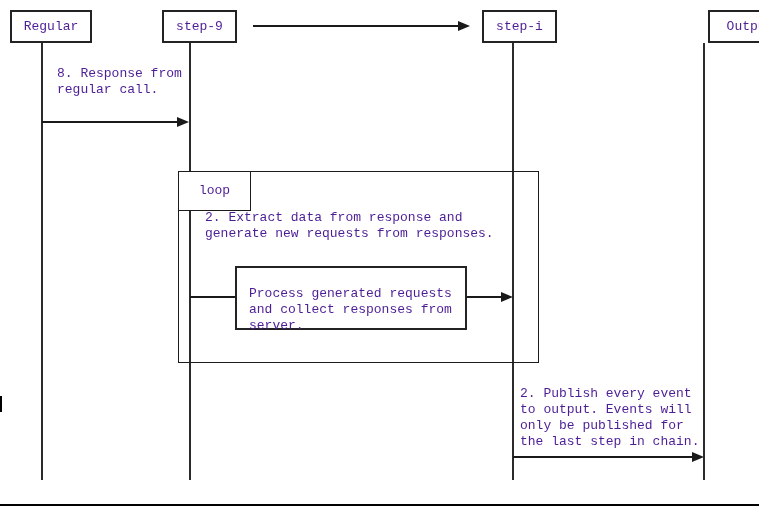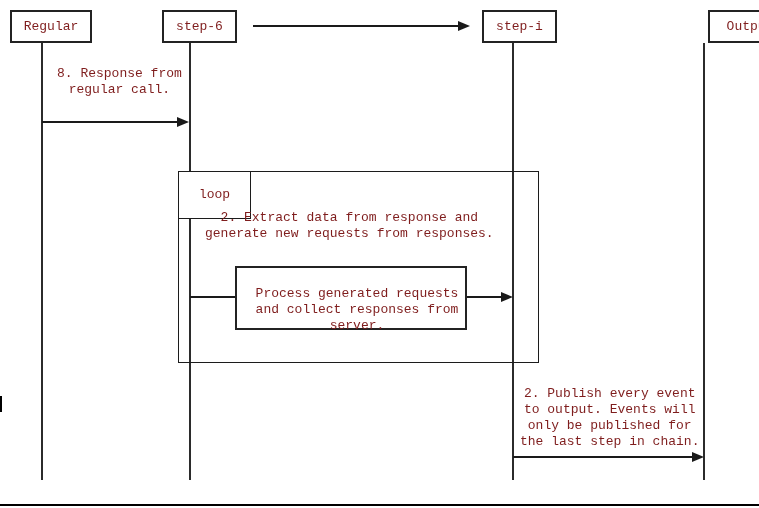--- a/index.html
+++ b/index.html
@@ -9,22 +9,21 @@
   }
   .canvas {
     position: relative;
     width: 759px;
     height: 508px;
     background: #ffffff;
     overflow: hidden;
     font-family: "Liberation Mono", "DejaVu Sans Mono", monospace;
     font-size: 13px;
     line-height: 16px;
-    color: #7f1d1d;
-    text-align: center;
+    color: #4c1d95;
   }
   .headbox {
     position: absolute;
     top: 10px;
     height: 33px;
     box-sizing: border-box;
     border: 2px solid #232323;
     background: #ffffff;
     display: flex;
     align-items: center;
@@ -69,21 +68,21 @@
     box-sizing: border-box;
     border: 1px solid #1c1c1c;
     background: transparent;
     z-index: 2;
   }
   .loop-label {
     position: absolute;
     left: 178px;
     top: 171px;
     width: 73px;
-    height: 48px;
+    height: 40px;
     box-sizing: border-box;
     border: 1px solid #1c1c1c;
     background: #ffffff;
     display: flex;
     align-items: center;
     justify-content: center;
     z-index: 3;
   }
   .process-box {
     position: absolute;
@@ -106,21 +105,21 @@
 </style>
 </head>
 <body>
 
 <div class="canvas">
 
   <div class="headbox" style="left:10px;width:82px;">
     <span>Regular</span>
   </div>
   <div class="headbox" style="left:162px;width:75px;">
-    <span>step-6</span>
+    <span>step-9</span>
   </div>
   <div class="headbox" style="left:482px;width:75px;">
     <span>step-i</span>
   </div>
   <div class="headbox" style="left:708px;width:84px;">
     <span>Output</span>
   </div>
 
   <div class="arrow" style="left:253px;top:25px;width:205px;">
     <span class="head"></span>

